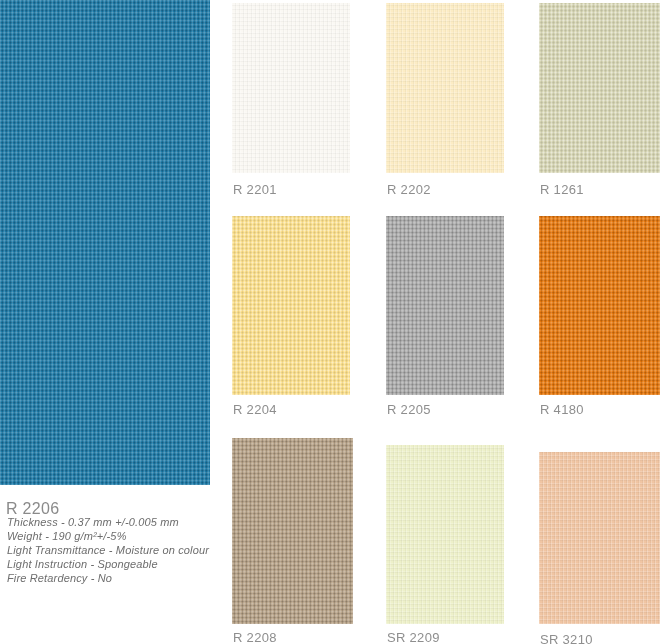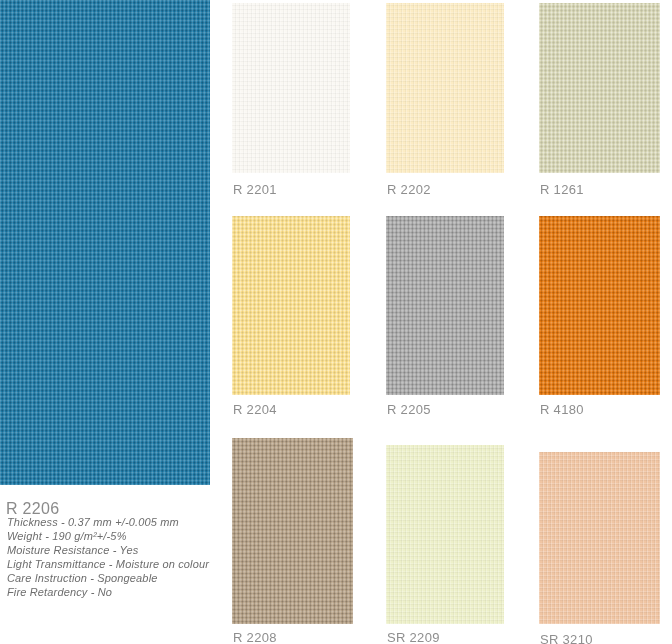--- a/index.html
+++ b/index.html
@@ -160,23 +160,22 @@
 <div id="main-swatch-panel">
   <div class="hero-swatch" style="background-color: rgb(27, 121, 167);">
     <div class="weave"></div>
   </div>
   <div class="hero-label">R 2206</div>
 </div>
 
 <div id="spec-list">
   <div class="spec-row">Thickness  -  0.37 mm +/-0.005 mm</div>
   <div class="spec-row">Weight   - 190 g/m²+/-5%</div>
-  <div class="spec-row">Moisture Resistance - Yes</div>
   <div class="spec-row">Light Transmittance - Moisture on colour</div>
-  <div class="spec-row">Care Instruction - Spongeable</div>
+  <div class="spec-row">Light Instruction - Spongeable</div>
   <div class="spec-row">Fire Retardency - No</div>
 </div>
 
 <div id="swatch-grid">
 
   <div class="swatch-cell" style="left:232px; top:3px; width:118px; height:195px;">
     <div class="swatch-chip" id="chip-0" style="height: 170px; background-color: rgb(250, 248, 243);">
         <div class="weave-faint"></div>
       </div>
     <div class="swatch-label" style="top:179px;">R 2201</div>

